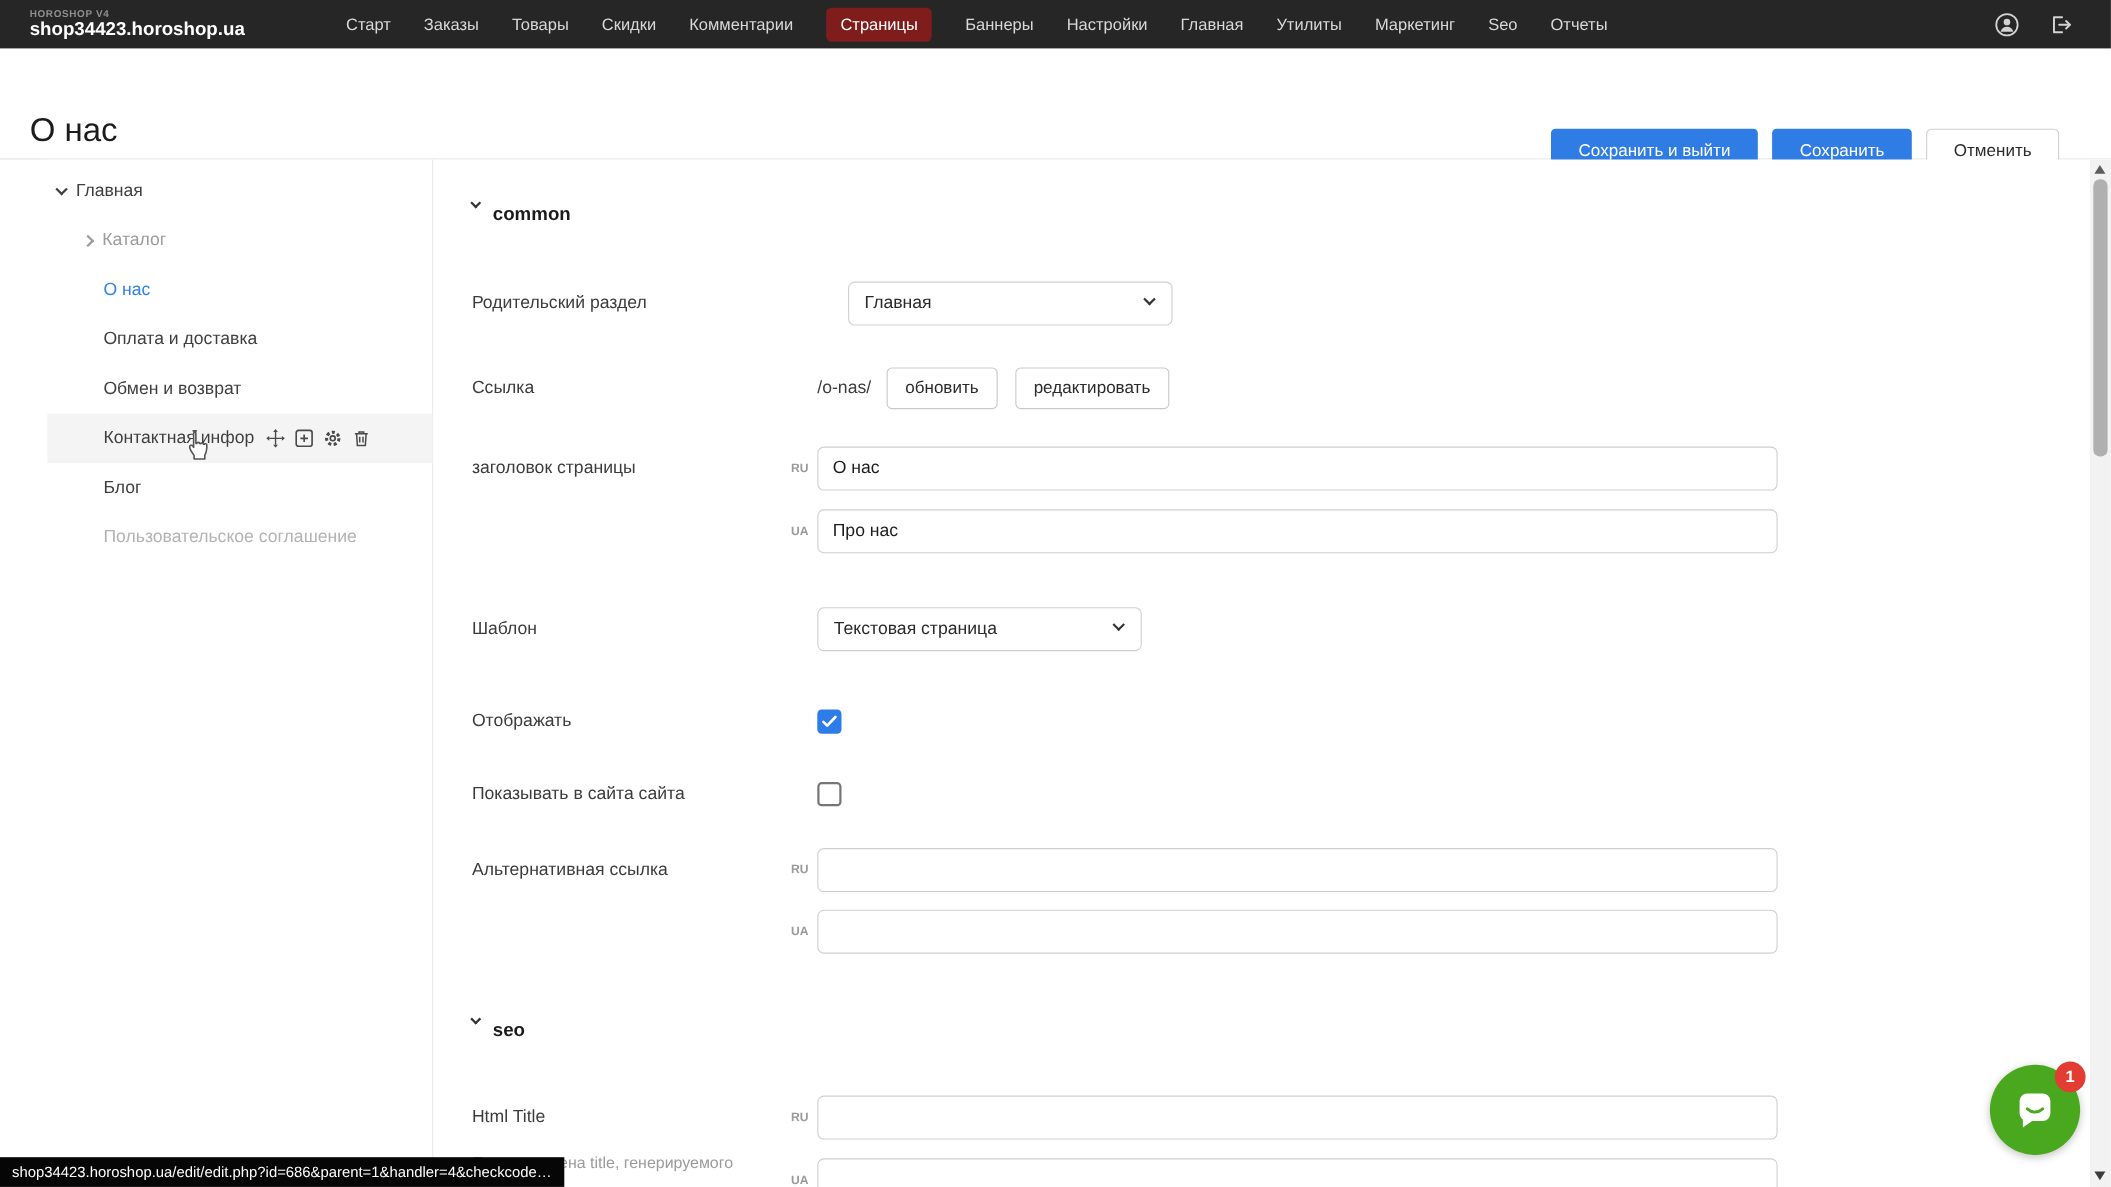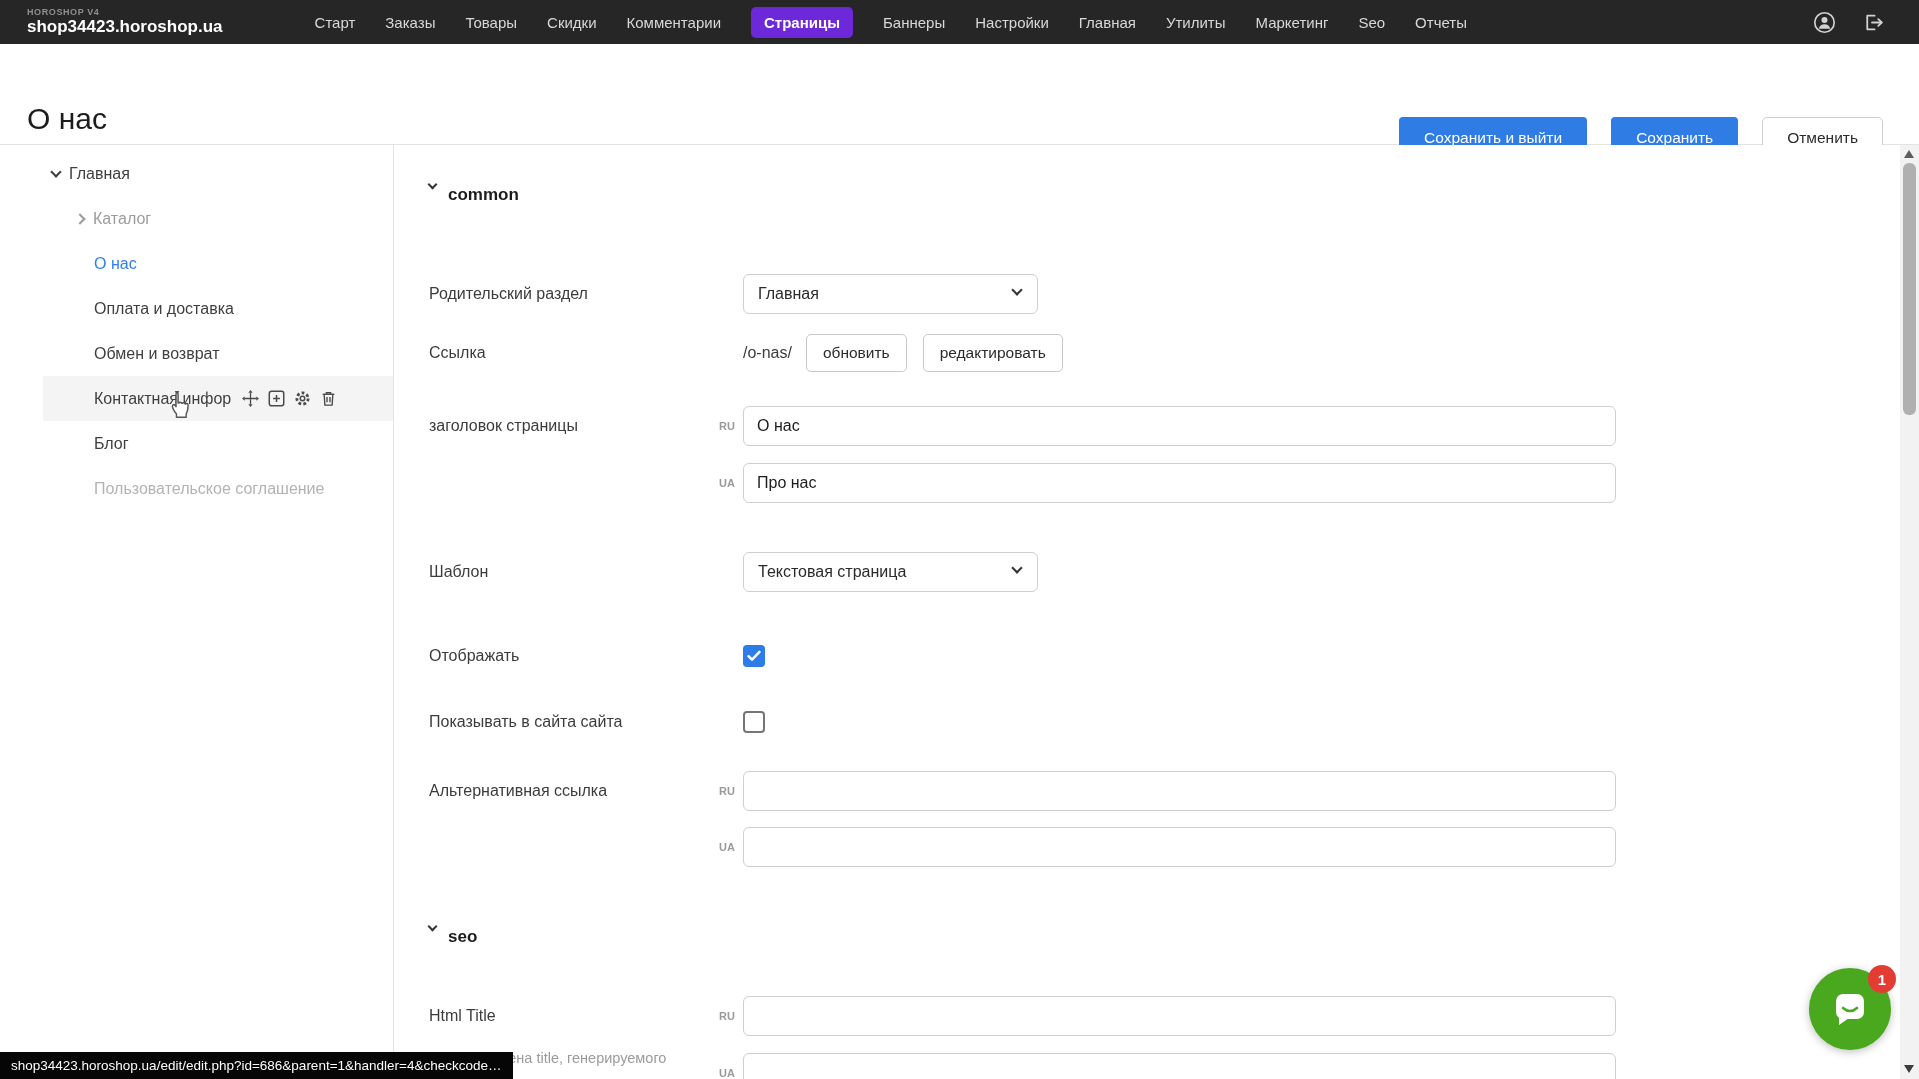--- a/index.html
+++ b/index.html
@@ -8,29 +8,29 @@
   .page { position:relative; width:1919px; height:1079px; }
 
   
   .topbar { position:absolute; top:0; left:0; width:100%; height:44px; background:#262626;
             display:flex; align-items:center; z-index:30; }
   .brand { margin-left:27px; line-height:1.05; cursor:default; }
   .brand-small { font-size:9px; font-weight:bold; letter-spacing:.6px; color:#8f8f8f; }
   .brand-main  { font-size:17px; font-weight:bold; color:#fff; }
   .topmenu { display:flex; align-items:center; gap:30px; margin-left:92px; }
   .tm-item { font-size:15px; font-weight:500; color:#d8d8d8; cursor:pointer; white-space:nowrap; }
-  .tm-item.active { background:#6d28d9; color:#fff; padding:7px 13px; border-radius:5px;font-weight:bold; }
+  .tm-item.active { background:#7f1d1d; color:#fff; padding:7px 13px; border-radius:5px; }
   .top-icons { margin-left:auto; margin-right:36px; display:flex; align-items:center; gap:26px; }
   .top-icons svg { display:block; }
 
   
   .pagehead { position:absolute; top:44px; left:0; width:100%; height:101px; background:#fff;
               border-bottom:1px solid #e3e3e3; }
   .page-title { position:absolute; left:27px; top:58px; font-size:30px; color:#1c1c1c; }
-  .head-actions { position:absolute; right:36px; top:73px; display:flex; gap:24px; }
+  .head-actions { position:absolute; right:47px; top:73px; display:flex; gap:13px; }
   .btn { height:42px; border-radius:4px; font-size:15.5px; font-weight:500; display:flex;
          align-items:center; justify-content:center; cursor:pointer; white-space:nowrap; }
   .btn-blue { background:#2e7ce4; color:#fff; padding:0 25px; }
   .btn-white { background:#fff; color:#2b2b2b; border:1px solid #cfcfcf; padding:0 24px; border-radius:5px; }
 
   
   .content { position:absolute; top:145px; left:0; right:0; bottom:0; display:flex;margin-left:43px; }
 
   
   .sidebar { width:351px; border-right:1px solid #e4e4e4; padding-top:6px; position:relative;
@@ -218,21 +218,21 @@
       </div>
     </div>
 
     <div class="main">
 
       <div class="sect" style="top:40px;">
         <span class="cv cv-down"></span>
         <span>common</span>
       </div>
 
-      <div class="frow" style="top:129px;">
+      <div class="frow" style="top:111px;gap:28px;">
         <div class="flabel-wide">Родительский раздел</div>
         <div class="select">
           <span>Главная</span>
           <span class="cv cv-down"></span>
         </div>
       </div>
 
       <div class="frow" style="top:189px;">
         <div class="flabel-wide">Ссылка</div>
         <span class="linkpath">/o-nas/</span>

